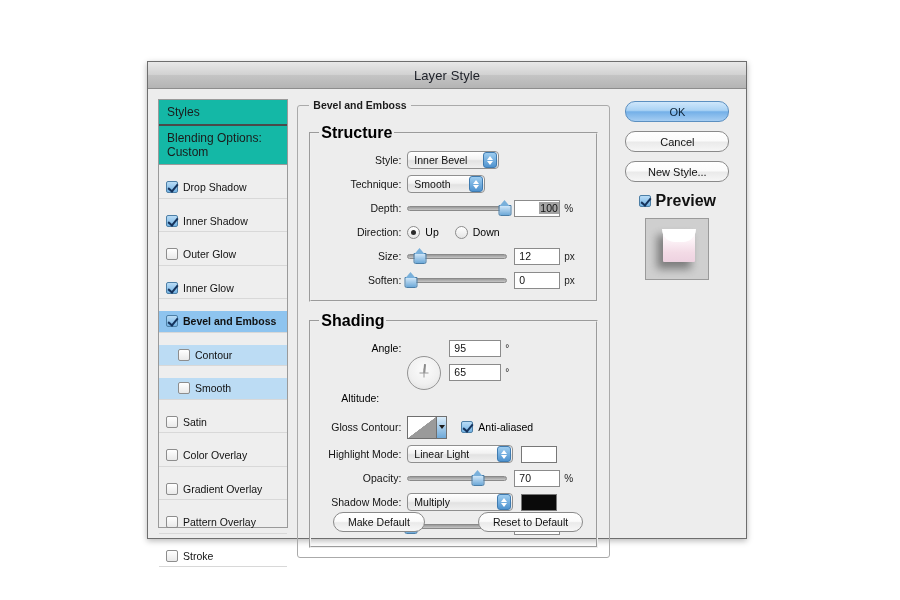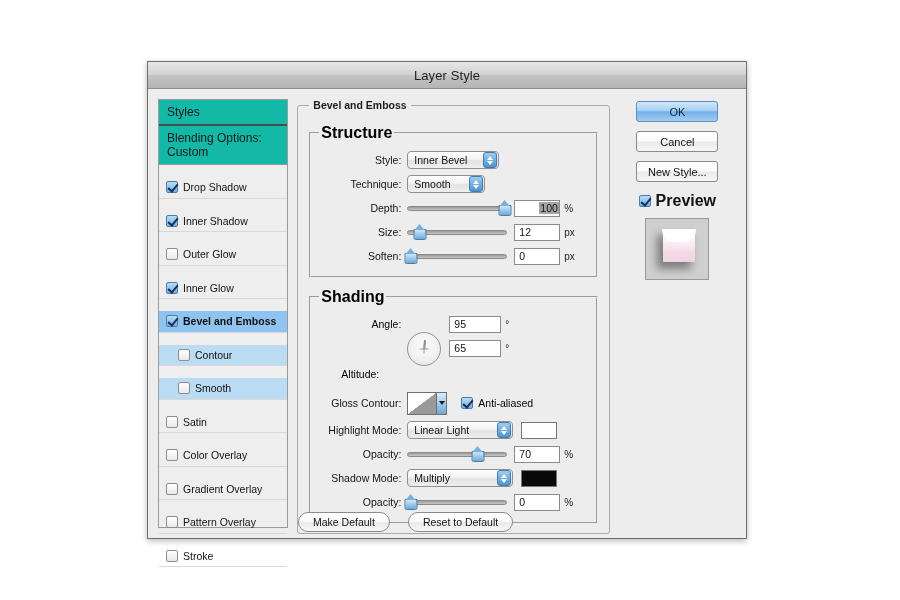--- a/index.html
+++ b/index.html
@@ -267,22 +267,22 @@
   }
 
   
   #right {
     width: 118px;
     padding-top: 2px;
     display: flex; flex-direction: column;
     align-items: center;
   }
   .btn {
-    width: 82px; height: 21px;
-    border-radius: 3px;
+    width: 104px; height: 21px;
+    border-radius: 10px;
     border: 1px solid #8a8a8a;
     background: linear-gradient(to bottom,#ffffff 0%,#fbfbfb 46%,#eaeaea 54%,#f6f6f6 100%);
     font-size: 11px; color: #111;
     display: flex; align-items: center; justify-content: center;
     margin-bottom: 9px;
     cursor: default;
   }
   .btn.default {
     background: linear-gradient(to bottom,#cfe7fb 0%,#a9d2f4 44%,#74b0e8 52%,#a5cdf2 100%);
     border-color: #5b8fc0;
@@ -325,21 +325,21 @@
     position: absolute;
     left: 150px; bottom: 6px;
     display: flex; gap: 18px;
   }
   .fbtn {
     height: 20px; padding: 0 14px;
     border-radius: 10px;
     border: 1px solid #8a8a8a;
     background: linear-gradient(to bottom,#ffffff 0%,#fbfbfb 46%,#eaeaea 54%,#f7f7f7 100%);
     font-size: 10.5px; color: #111;
-    display: flex; align-items: center; justify-content: center;
+    display: flex; align-items: center; justify-content: center; margin-left: 35px;
   }
 </style>
 </head>
 <body>
 
 <div id="dialog">
 
   <div id="titlebar">
     <span class="title">Layer Style</span>
   </div>
@@ -435,20 +435,27 @@
             <div class="slider">
               <div class="track"></div>
               <div class="thumb" style="left: 97%;"></div>
             </div>
             <div class="tfield sel">
               <span class="v">100</span>
             </div>
             <span class="unit">%</span>
           </div>
 
+          <div class="row">
+            <span class="rlabel">Direction:</span>
+            <span class="radio on"></span>
+            <span style="font-size:10.5px;margin:0 16px 0 5px">Up</span>
+            <span class="radio"></span>
+            <span style="font-size:10.5px;margin-left:5px">Down</span>
+          </div>
 
           <div class="row">
             <span class="rlabel">Size:</span>
             <div class="slider">
               <div class="track"></div>
               <div class="thumb" style="left: 12%;"></div>
             </div>
             <div class="tfield">
               <span class="v">12</span>
             </div>

